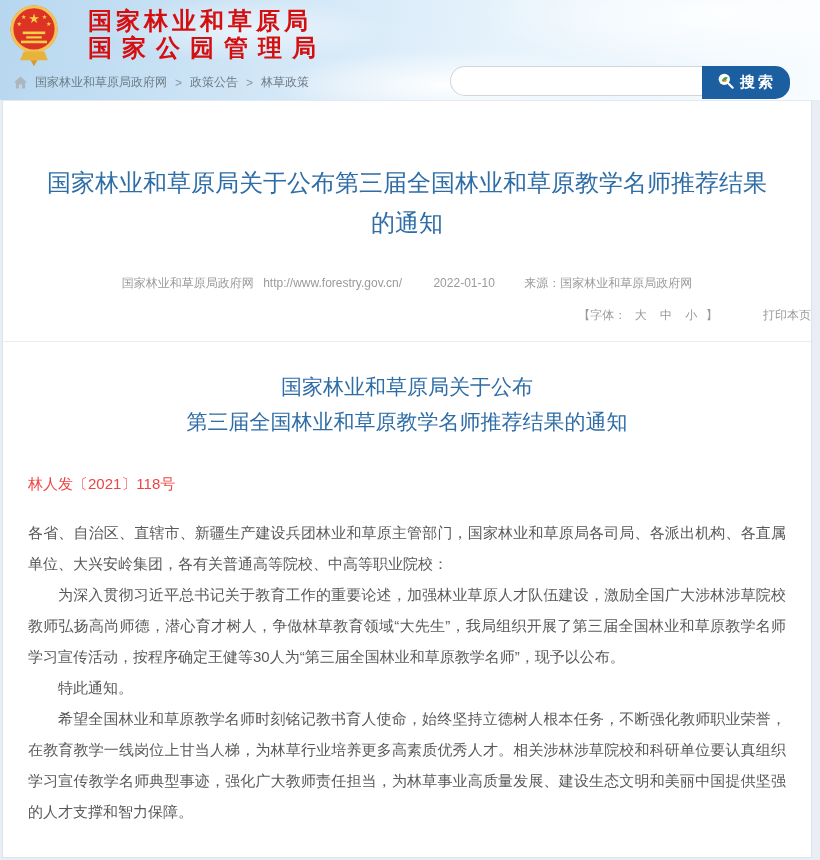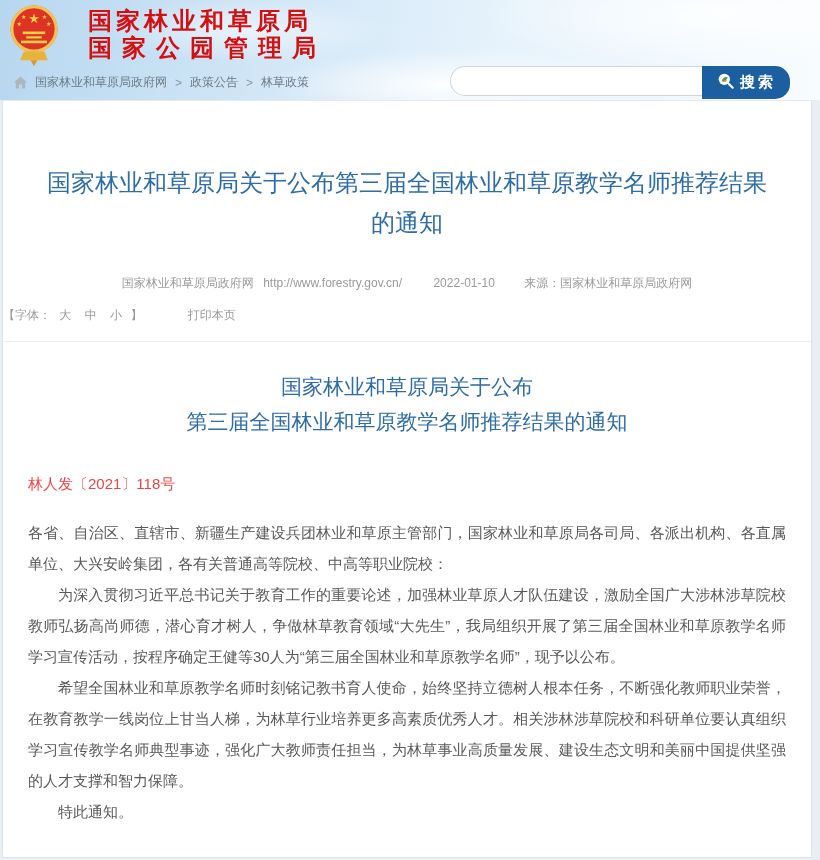--- a/index.html
+++ b/index.html
@@ -111,21 +111,21 @@
     text-align: center;
     font-size: 12px;
     color: #9a9a9a;
   }
   .meta-line .m-url { margin-left: 6px; }
   .meta-line .m-date { margin-left: 28px; }
   .meta-line .m-source { margin-left: 26px; }
 
   .tool-line {
     margin-top: 15px;
-    text-align: left;
+    text-align: right;
     font-size: 12px;
     color: #9a9a9a;
   }
   .tool-line .font-size-option { margin: 0 5px; cursor: pointer; }
   .tool-line .print-link { margin-left: 42px; cursor: pointer; }
 
   .divider {
     margin-top: 17px;
     border: none;
     border-top: 1px solid #ececec;
@@ -240,18 +240,18 @@
     <h2 class="doc-title">
       <span>国家林业和草原局关于公布</span><br>
       <span>第三届全国林业和草原教学名师推荐结果的通知</span>
     </h2>
 
     <div class="doc-number">林人发〔2021〕118号</div>
 
     <div class="body-text">
       <p>各省、自治区、直辖市、新疆生产建设兵团林业和草原主管部门，国家林业和草原局各司局、各派出机构、各直属单位、大兴安岭集团，各有关普通高等院校、中高等职业院校：</p>
       <p class="indent">为深入贯彻习近平总书记关于教育工作的重要论述，加强林业草原人才队伍建设，激励全国广大涉林涉草院校教师弘扬高尚师德，潜心育才树人，争做林草教育领域“大先生”，我局组织开展了第三届全国林业和草原教学名师学习宣传活动，按程序确定王健等30人为“第三届全国林业和草原教学名师”，现予以公布。</p>
+      <p class="indent">特此通知。</p>
       <p class="indent">希望全国林业和草原教学名师时刻铭记教书育人使命，始终坚持立德树人根本任务，不断强化教师职业荣誉，在教育教学一线岗位上甘当人梯，为林草行业培养更多高素质优秀人才。相关涉林涉草院校和科研单位要认真组织学习宣传教学名师典型事迹，强化广大教师责任担当，为林草事业高质量发展、建设生态文明和美丽中国提供坚强的人才支撑和智力保障。</p>
-      <p class="indent">特此通知。</p>
     </div>
 
   </div>
 </div>
 
 </body></html>

